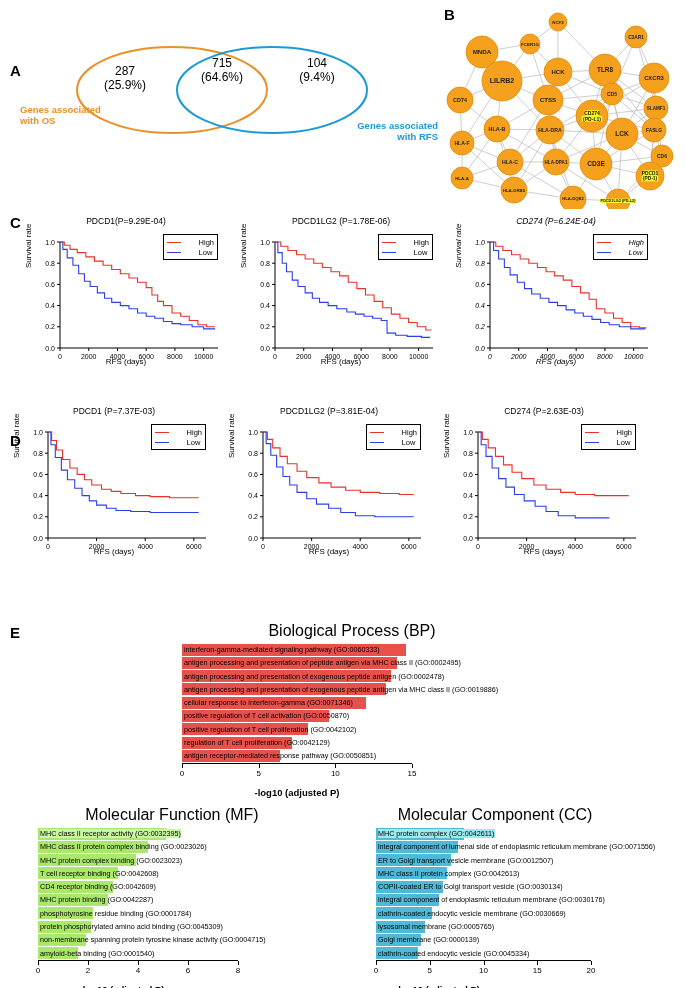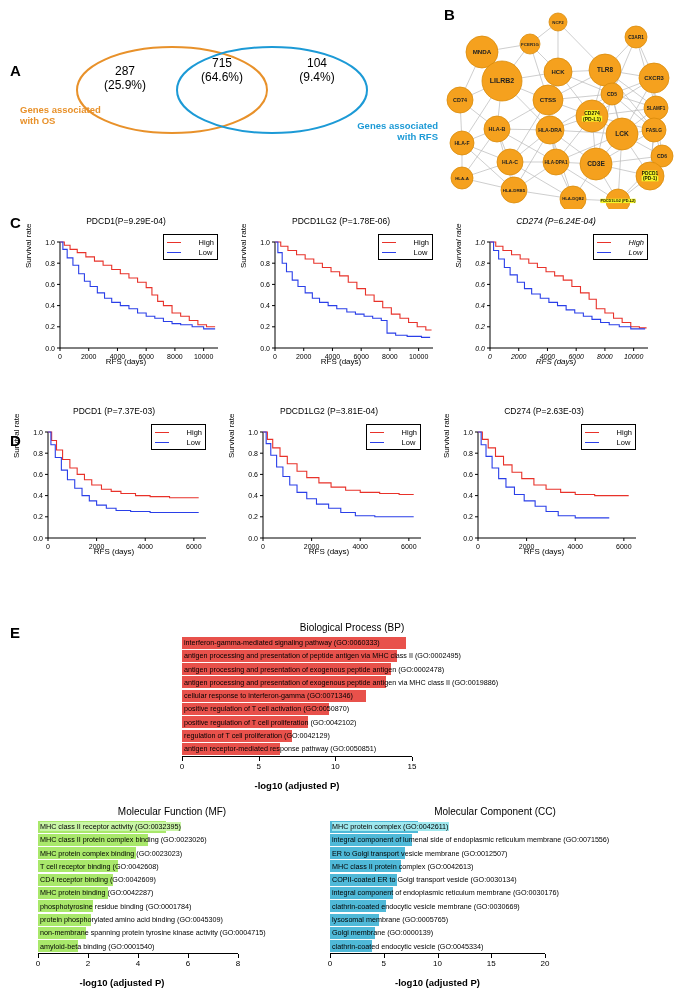--- a/index.html
+++ b/index.html
@@ -19,21 +19,21 @@
   .km{position:absolute;width:200px;height:150px;}
   .km .plottitle{position:absolute;top:0;left:0;width:200px;text-align:center;font-size:8.5px;}
   .km svg{position:absolute;top:12px;left:0;}
   .km .ylab{position:absolute;left:-2px;top:52px;transform:rotate(-90deg);transform-origin:0 0;font-size:8px;white-space:nowrap;}
   .km .xlab{position:absolute;bottom:0px;left:0;width:200px;text-align:center;font-size:8px;}
   .legbox{position:absolute;border:1px solid #000;background:#fff;font-size:7.5px;padding:2px 3px;}
   .legrow{display:flex;align-items:center;gap:18px;height:10px;}
   .legline{width:14px;height:0;border-top:1.2px solid #000;}
   
   .gobox{position:absolute;}
-  .gotitle{font-size:10px;text-align:center;margin-bottom:3px;}
+  .gotitle{font-size:16px;text-align:center;margin-bottom:3px;}
   .gorow{position:relative;height:13.3px;}
   .gobar{position:absolute;left:0;top:0.5px;height:12px;}
   .golabel{position:absolute;left:2px;top:1px;font-size:7.2px;white-space:nowrap;line-height:11px;}
   .goaxis{position:relative;height:22px;border-top:1px solid #000;}
   .gotick{position:absolute;top:0;width:1px;height:4px;background:#000;}
   .goticklbl{position:absolute;top:5px;font-size:8px;transform:translateX(-50%);}
   .goxlabel{text-align:center;font-size:9.5px;margin-top:1px;font-weight:bold;}
 </style>
 </head>
 <body>
@@ -656,21 +656,21 @@
         <div class="gotick" style="left: 150px;"></div>
         <div class="goticklbl" style="left: 150px;">6</div>
         <div class="gotick" style="left: 200px;"></div>
         <div class="goticklbl" style="left: 200px;">8</div>
       </div>
     </div>
     <div class="goxlabel" style="width: 200px;">-log10 (adjusted P)</div>
   </div>
 <div id="goCC" class="gobox" style="left:330px;top:806px;width:330px;">
     <div class="gotitle">Molecular Component (CC)</div>
-    <div style="position: relative; width: 215px;">
+    <div style="position: relative; width: 215px; margin-left: 46px;">
       <div class="gorow">
         <div class="gobar" style="width: 88.15px; background: rgb(79, 185, 216);"></div>
         <div class="golabel"><span style="background: rgb(158, 232, 238);">MHC protein complex (GO:0042611)</span></div>
       </div>
       <div class="gorow">
         <div class="gobar" style="width: 81.7px; background: rgb(79, 185, 216);"></div>
         <div class="golabel">integral component of lumenal side of endoplasmic reticulum membrane (GO:0071556)</div>
       </div>
       <div class="gorow">
         <div class="gobar" style="width: 75.25px; background: rgb(79, 185, 216);"></div>

